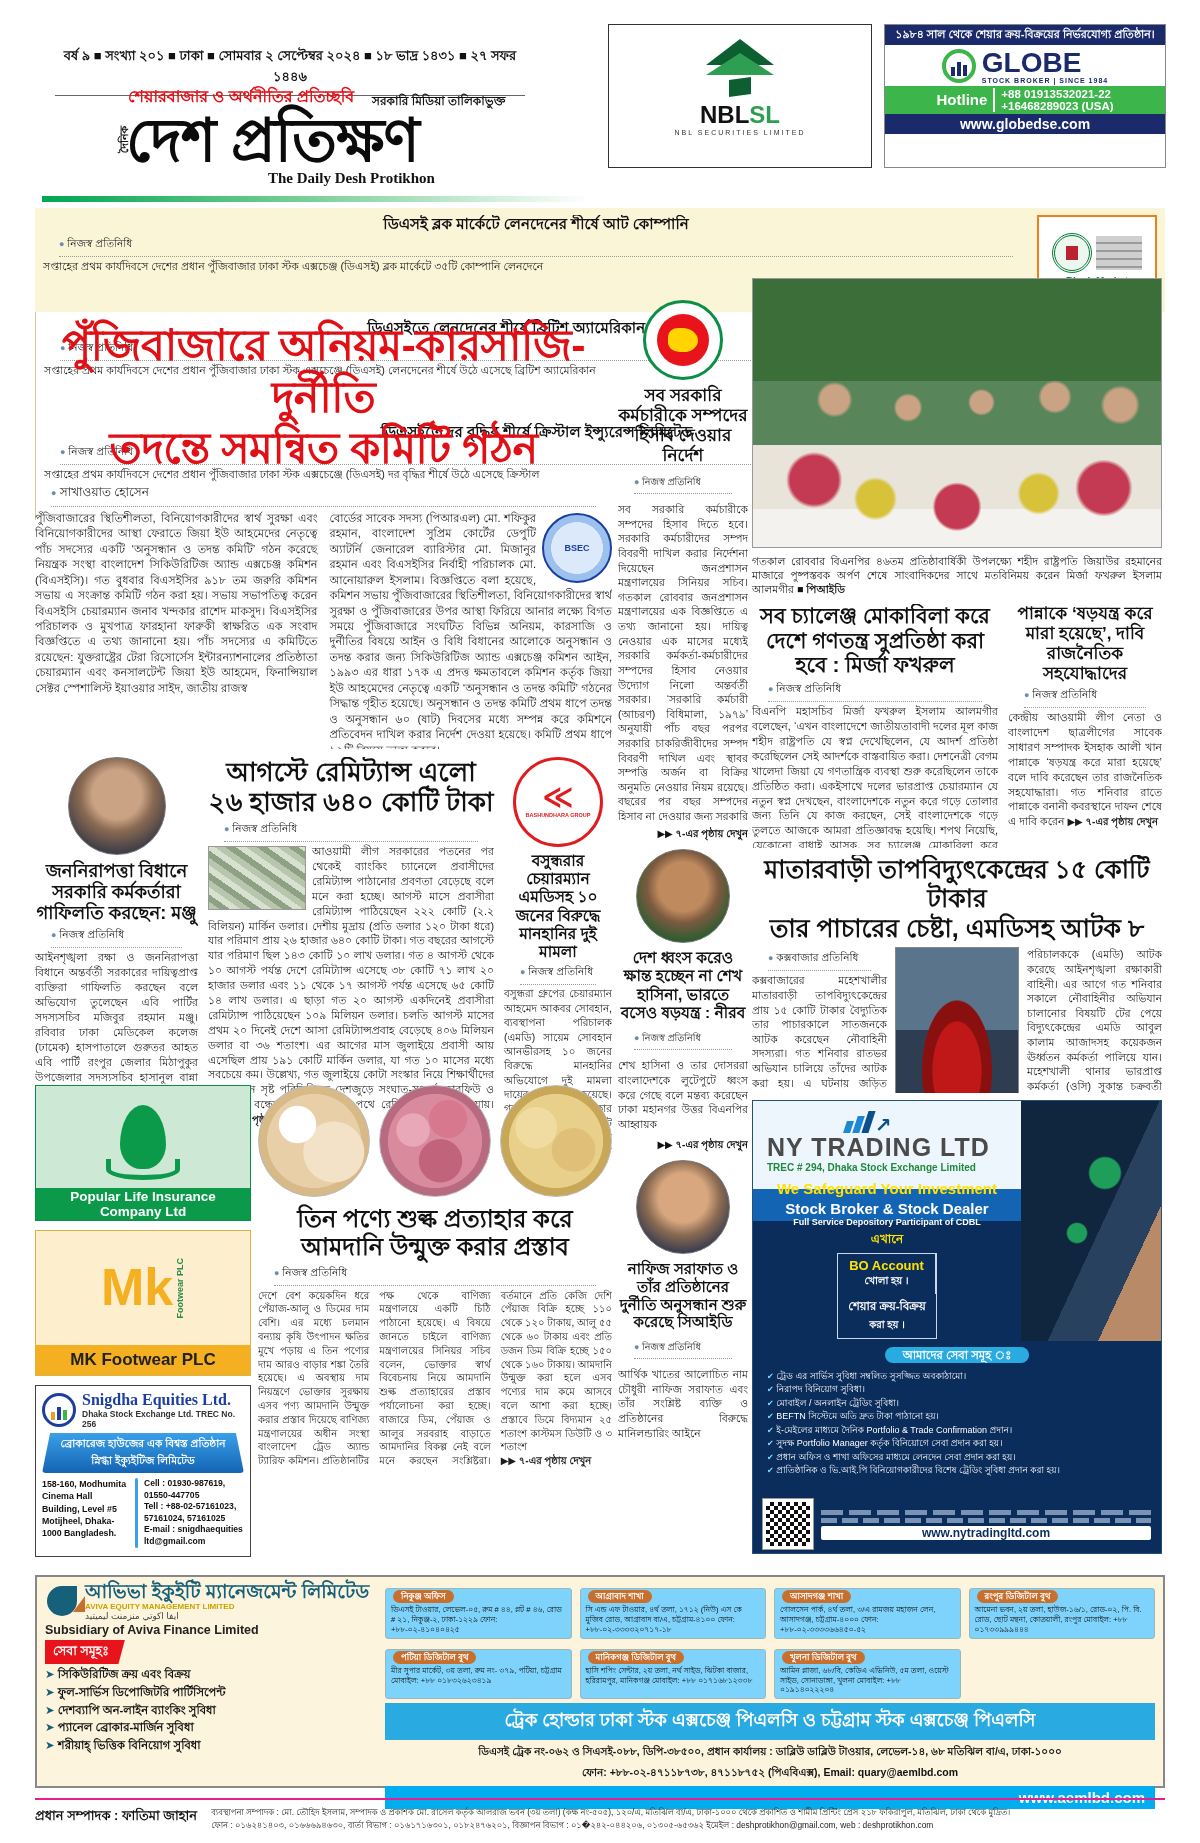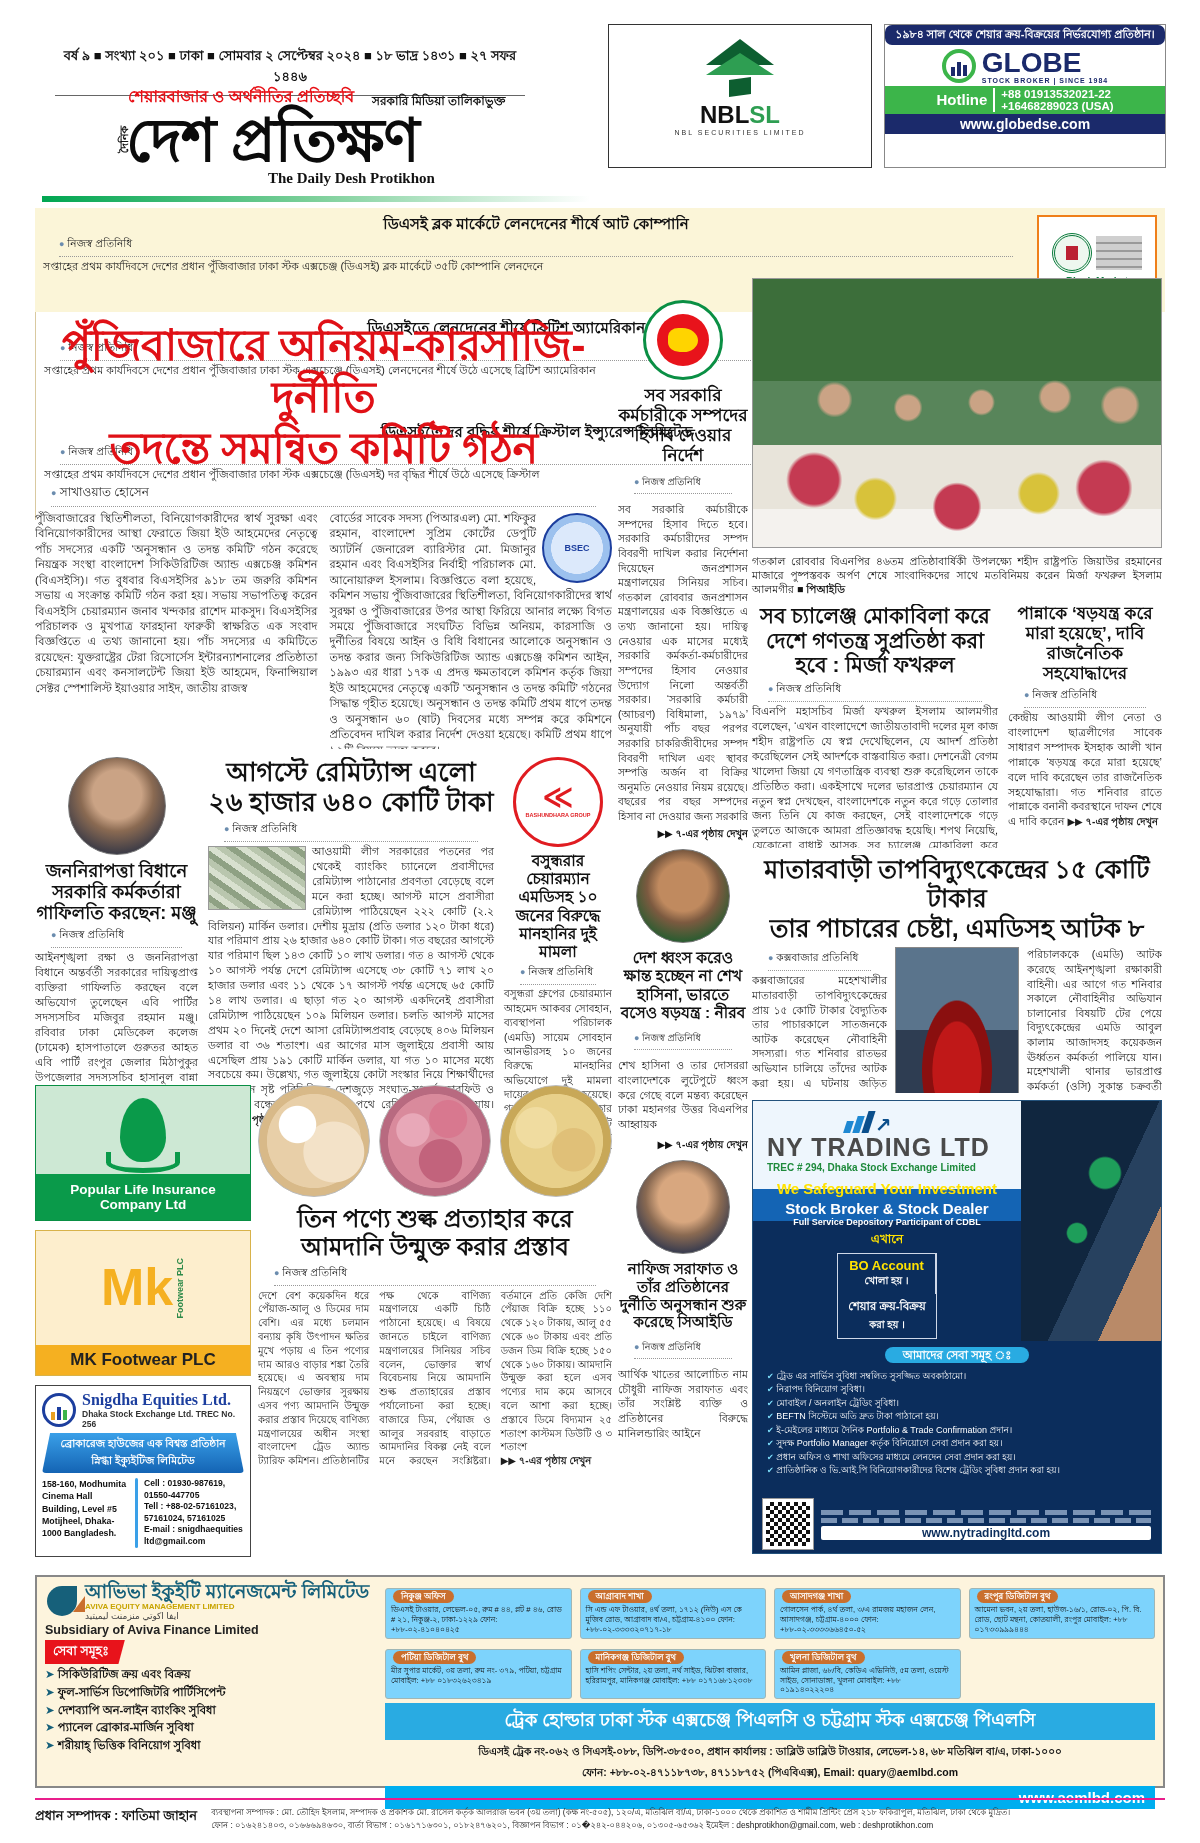--- a/index.html
+++ b/index.html
@@ -77,21 +77,21 @@
       <div class="nblsl-chev" style="border-bottom:22px solid #2e9e52;margin-top:-12px;"></div>
       <div style="width:22px;height:20px;background:#0d5e30;margin:2px auto 0;clip-path:polygon(0 15%,100% 0,100% 85%,0 100%);"></div>
     </div>
     <div class="ctr" style="font-size:24px;font-weight:900;margin-top:4px;">
       <span><span>NBL</span><span style="color:#2e9e52;">SL</span></span>
     </div>
     <div class="ctr" style="font-size:7px;letter-spacing:2px;color:#333;">NBL SECURITIES LIMITED</div>
   </div>
 
   <div class="abs adbox" style="left:884px;top:24px;width:280px;height:142px;border-color:#888;">
-    <div class="globe-top" style="font-size:11px;font-weight:bold;padding:3px 4px;line-height:1.25;border-radius:7px;">১৯৮৪ সাল থেকে শেয়ার ক্রয়-বিক্রয়ের নির্ভরযোগ্য প্রতিষ্ঠান।</div>
+    <div class="globe-top" style="font-size:11px;font-weight:bold;padding:3px 4px;line-height:1.25;">১৯৮৪ সাল থেকে শেয়ার ক্রয়-বিক্রয়ের নির্ভরযোগ্য প্রতিষ্ঠান।</div>
     <div style="display:flex;align-items:center;justify-content:center;gap:6px;padding:4px 0 2px;">
       <div style="width:34px;height:34px;border-radius:50%;border:4px solid #3cb54a;display:flex;align-items:flex-end;justify-content:center;gap:2px;padding-bottom:3px;box-sizing:border-box;">
         <span style="width:4px;height:9px;background:#1b2a6b;"></span>
           <span style="width:4px;height:14px;background:#1b2a6b;"></span>
           <span style="width:4px;height:11px;background:#1b2a6b;"></span>
       </div>
       <div>
         <div style="font-size:28px;font-weight:900;color:#1b2a6b;line-height:1;">GLOBE</div>
         <div style="font-size:7px;font-weight:bold;color:#1b2a6b;letter-spacing:1px;">STOCK BROKER  |  SINCE 1984</div>
       </div>
@@ -311,21 +311,21 @@
     </div>
   </div>
 
   <div class="abs" style="left:35px;top:1085px;width:216px;display:flex;flex-direction:column;gap:9px;">
     <div style="height:134px;border:1px solid #0a8f44;background:#cde8d4;display:flex;flex-direction:column;">
       <div style="flex:1;display:flex;align-items:center;justify-content:center;">
         <div style="width:46px;height:64px;background:#0a9a4a;border-radius:50% 50% 46% 46%/62% 62% 38% 38%;position:relative;">
           <span style="position:absolute;left:50%;top:54px;transform:translateX(-50%);width:64px;height:16px;border:5px solid #0a9a4a;border-top:none;border-radius:0 0 50% 50%;"></span>
         </div>
       </div>
-      <div style="background: #0a9a4a;color:#fff;font-weight:800;font-size:13.5px;text-align:center;padding:8px 2px;">Popular Life Insurance Company Ltd</div>
+      <div style="background: #0a9a4a;color:#fff;font-weight:800;font-size:13.5px;text-align:center;padding:1px 2px;">Popular Life Insurance Company Ltd</div>
     </div>
     <div style="height:144px;border:1px solid #d8b24a;background:#fdeecd;display:flex;flex-direction:column;">
       <div style="flex:1;display:flex;align-items:center;justify-content:center;gap:2px;">
         <span style="font-size:52px;font-weight:900;color:#f5b021;line-height:.8;">Mk</span>
         <span style="font-size:9px;font-weight:800;color:#2e8a4a;writing-mode:vertical-rl;transform:rotate(180deg);">Footwear PLC</span>
       </div>
       <div style="background:#f5b021;color:#222;font-weight:900;font-size:17px;text-align:center;padding:5px 0;">MK Footwear PLC</div>
     </div>
     <div style="height:172px;border:1.5px solid #444;background:#fff;padding:5px 6px;box-sizing:border-box;">
       <div style="display:flex;align-items:center;gap:6px;">

